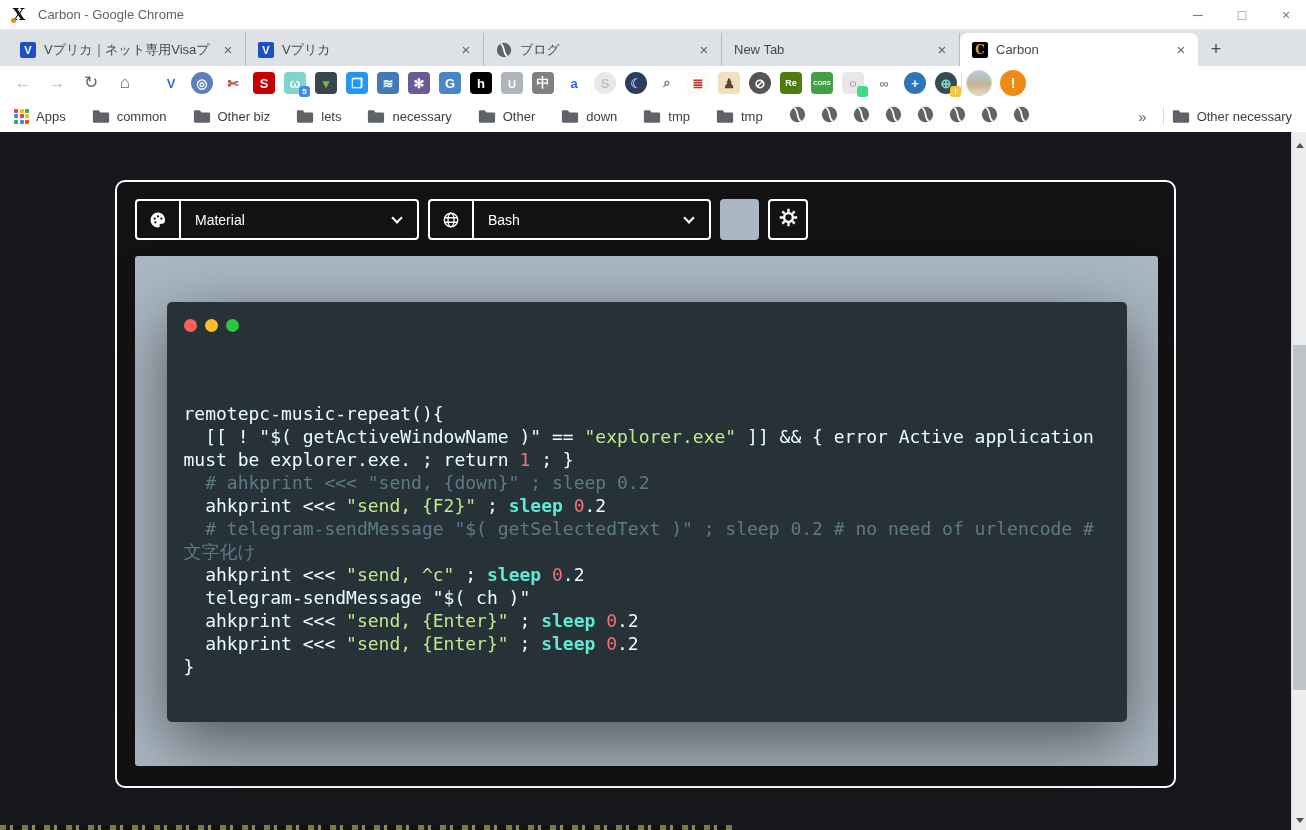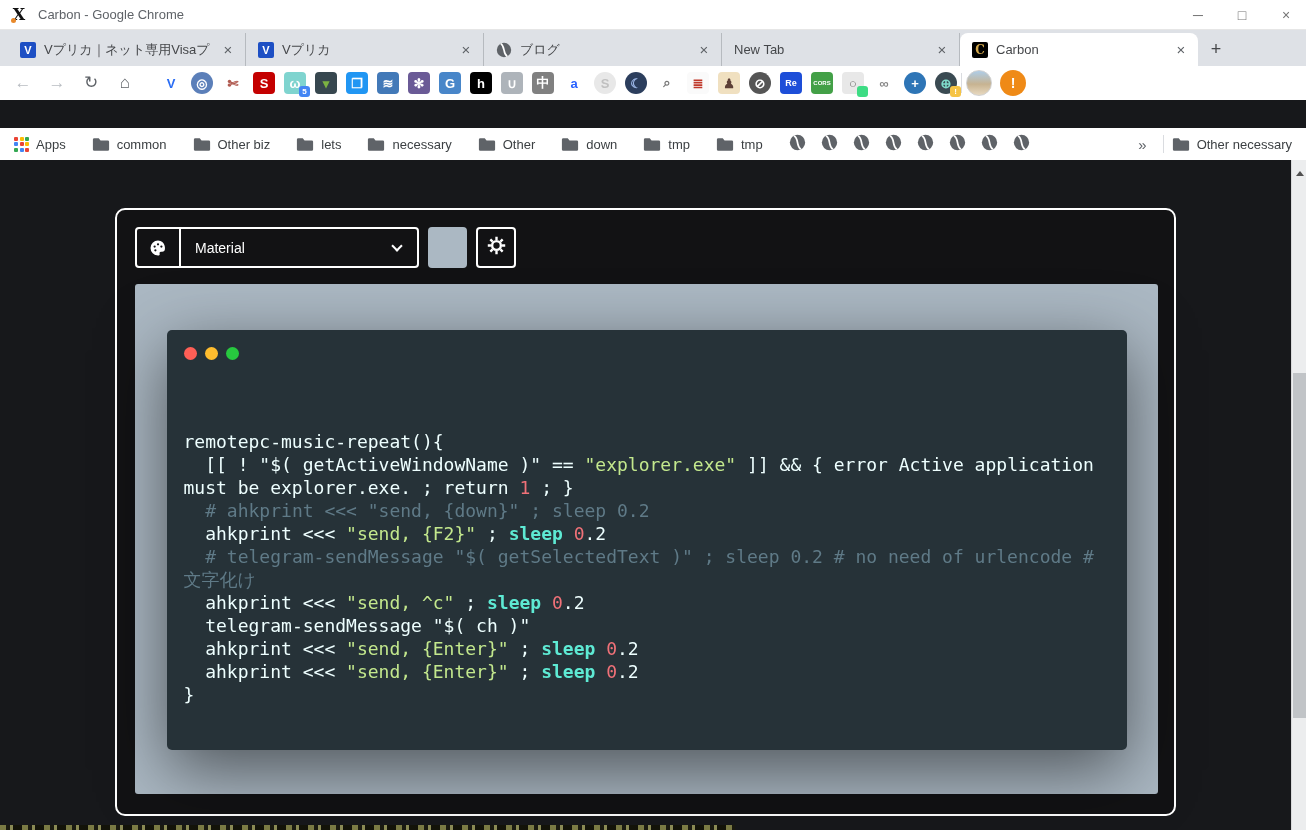--- a/index.html
+++ b/index.html
@@ -36,21 +36,21 @@
   .star { color:#5f6368; font-size:14px; }
   .extbar { display:flex; align-items:center; gap:9px; margin-left:14px; }
   .ext { position:relative; width:22px; height:22px; border-radius:4px; display:flex; align-items:center; justify-content:center; font-weight:bold; font-size:13px; }
   .ext.circle { border-radius:50%; }
   .ext .badge { position:absolute; right:-4px; bottom:-3px; min-width:11px; height:11px; padding:0 2px; background:#4285f4; color:#fff; font-size:8px; line-height:11px; border-radius:3px; text-align:center; font-weight:bold; }
   .tdivider { width:1px; height:20px; background:#dadce0; margin:0 4px; }
   .avatar { width:26px; height:26px; border-radius:50%; background:linear-gradient(180deg,#aecde8 0%,#c7b391 55%,#e8d9c0 100%); border:1px solid #d0d0d0; }
   .menu-update { width:26px; height:26px; border-radius:50%; background:#ef8a17; color:#fff; font-weight:bold; font-size:14px; text-align:center; line-height:26px; margin-left:8px; }
 
   
-  .bookmarksbar { height:32px; background:#ffffff; display:flex; align-items:center; padding:0 14px; font-size:13px; color:#3c4043;margin-top:28px; }
+  .bookmarksbar { height:32px; background:#ffffff; display:flex; align-items:center; padding:0 14px; font-size:13px; color:#3c4043; }
   .bm { display:flex; align-items:center; gap:7px; margin-right:26px; white-space:nowrap; }
   .bm svg { display:block; }
   .apps-grid { display:grid; grid-template-columns:repeat(3,4px); grid-gap:1.5px; }
   .apps-grid i { width:4px; height:4px; border-radius:1px; }
   .globes { display:flex; align-items:center; gap:15px; margin-right:0; }
   .bm-globe { width:17px; height:17px; }
   .bm-overflow { margin-left:auto; color:#5f6368; font-size:15px; padding:0 8px; }
   .bm-div { width:1px; height:18px; background:#dadce0; margin:0 8px; }
 
   
@@ -199,21 +199,21 @@
         </span>
         <span class="ext" style="background: rgb(250, 250, 250);">
           <span style="color: rgb(192, 57, 43);">≣</span>
         </span>
         <span class="ext" style="background: rgb(240, 224, 192);">
           <span style="color: rgb(93, 64, 55);">♟</span>
         </span>
         <span class="ext circle" style="background: rgb(85, 85, 85);">
           <span style="color: rgb(255, 255, 255);">⊘</span>
         </span>
-        <span class="ext" style="background: #1d4ed8;">
+        <span class="ext" style="background: #4d7c0f;">
           <span style="color: rgb(255, 255, 255); font-size: 9px;">Re</span>
         </span>
         <span class="ext" style="background: rgb(67, 160, 71);">
           <span style="color: rgb(255, 255, 255); font-size: 6px;">CORS</span>
         </span>
         <span class="ext" style="background: rgb(232, 232, 232);">
           <span style="color: rgb(102, 102, 102);">○</span>
           <span class="badge" style="background: rgb(61, 220, 132);"></span>
         </span>
         <span class="ext">
@@ -349,20 +349,31 @@
           <span class="dd-icon">
             <svg viewBox="0 0 24 24" width="18" height="18">
                 <path d="M12 2a10 10 0 100 20c1.8 0 2.6-1 2.2-2.3-.3-1-.2-2 .8-2.4.7-.3 4-.1 5.5-1.6C22.3 13.9 22 2 12 2z" fill="#fff"></path>
                 <circle cx="7.5" cy="10" r="1.5" fill="#121214"></circle>
                 <circle cx="12" cy="7" r="1.5" fill="#121214"></circle>
                 <circle cx="16.5" cy="10" r="1.5" fill="#121214"></circle>
                 <circle cx="8.5" cy="15" r="1.5" fill="#121214"></circle>
               </svg>
           </span>
           <span class="dd-label">Material</span>
+          <span class="chev"></span>
+        </div>
+        <div class="dd dd-lang">
+          <span class="dd-icon">
+            <svg viewBox="0 0 24 24" width="18" height="18" fill="none" stroke="#fff" stroke-width="1.8">
+                <circle cx="12" cy="12" r="9"></circle>
+                <ellipse cx="12" cy="12" rx="4" ry="9"></ellipse>
+                <path d="M3.5 9h17M3.5 15h17"></path>
+              </svg>
+          </span>
+          <span class="dd-label">Bash</span>
           <span class="chev"></span>
         </div>
         <div class="swatch" style="background: rgb(171, 184, 195);"></div>
         <div class="gearbtn">
           <span>
             <svg viewBox="0 0 24 24" width="19" height="19">
                 <circle cx="12" cy="12" r="5.5" fill="none" stroke="#fff" stroke-width="3"></circle>
                 <path d="M12 1v4M12 19v4M1 12h4M19 12h4M4.2 4.2l2.9 2.9M16.9 16.9l2.9 2.9M19.8 4.2l-2.9 2.9M7.1 16.9l-2.9 2.9" stroke="#fff" stroke-width="3"></path>
               </svg>
           </span>

